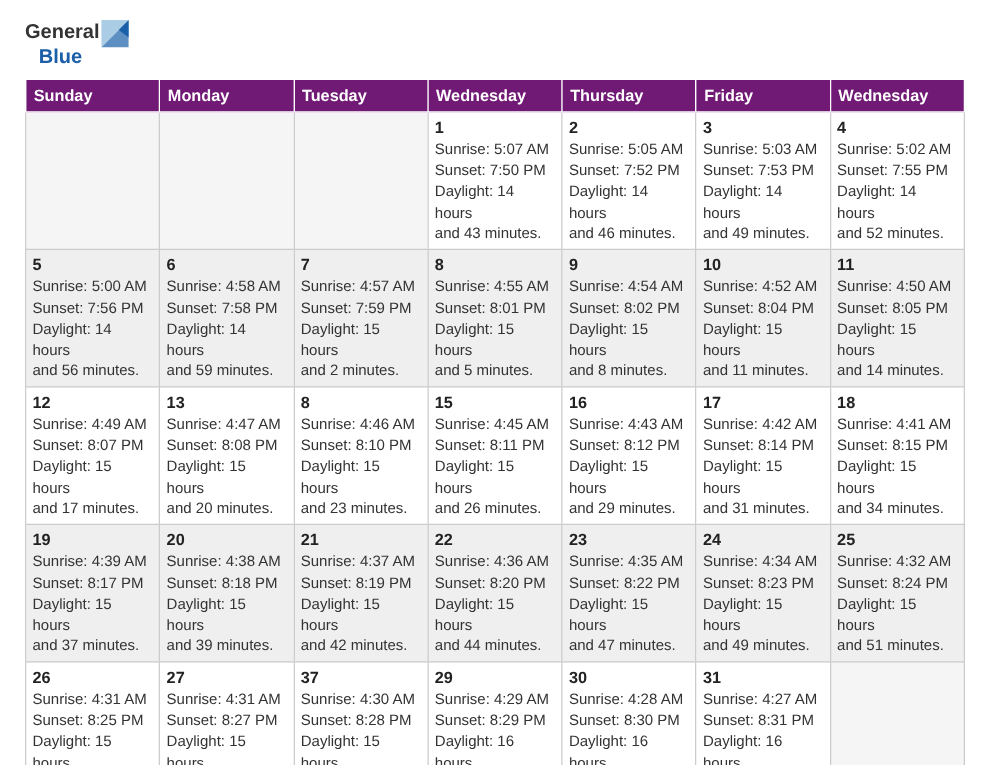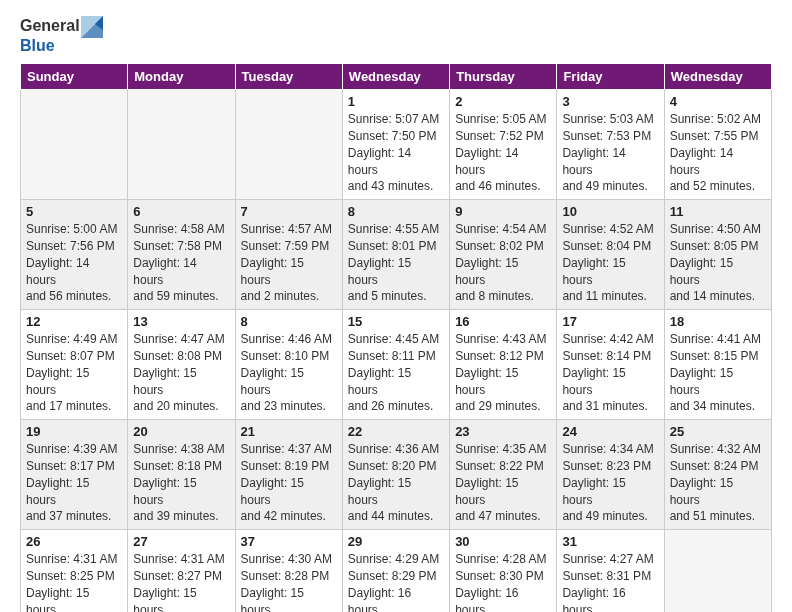--- a/index.html
+++ b/index.html
@@ -90,21 +90,21 @@
     <div class="logo">
   <div style="display:flex;flex-direction:column;align-items:flex-start;line-height:1.2">
     <div style="display:flex;align-items:flex-start;">
       <span style="font-size:16px;font-weight:bold;color:#333;">General</span>
       <svg width="22" height="22" viewBox="0 0 22 22" style="margin-left:1px;">
         <polygon points="0,22 22,0 22,22" fill="#1a5fa8" opacity="0.7"></polygon>
         <polygon points="0,22 22,0 0,0" fill="#5599cc" opacity="0.5"></polygon>
         <polygon points="14,8 22,0 22,14" fill="#1a5fa8"></polygon>
       </svg>
     </div>
-    <span style="font-size:16px;font-weight:bold;color:#1a5fa8;margin-top:-2px;">Blue</span>
+    <span style="font-size:16px;font-weight:bold;color:#1a5fa8;margin-top:-2px;margin-left:11px;">Blue</span>
   </div>
 </div>
     <div class="title-block">
       <div class="main-title"></div>
       <div class="subtitle"></div>
     </div>
   </div>
 
   <table class="calendar">
     <thead>

